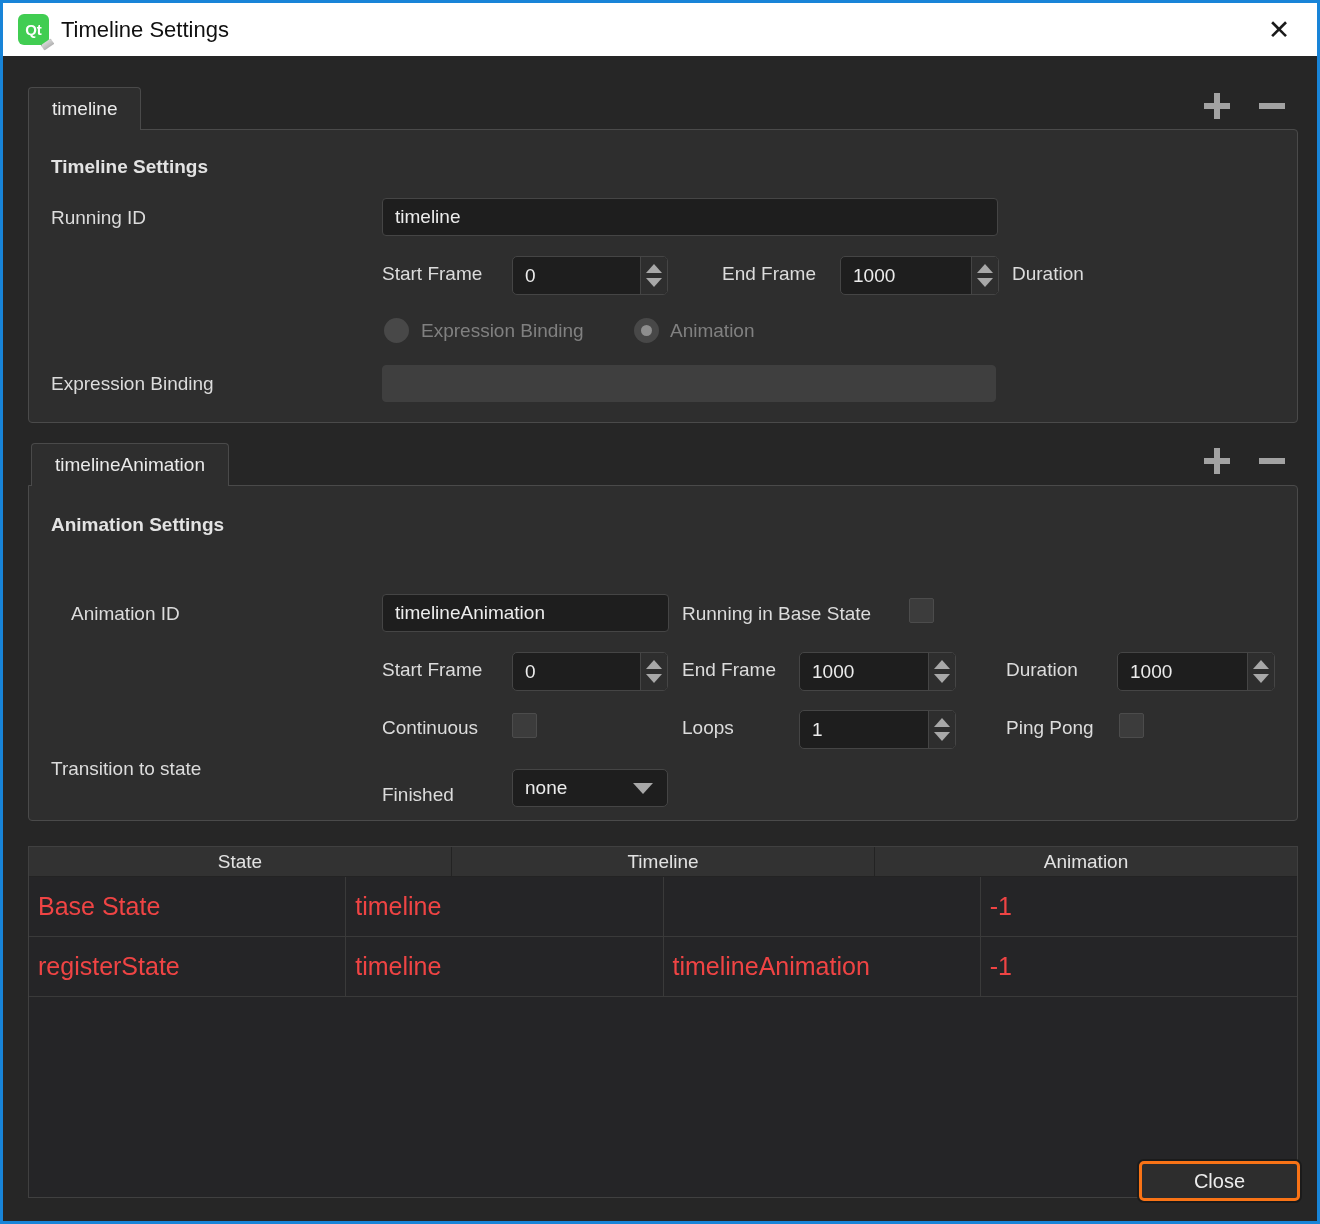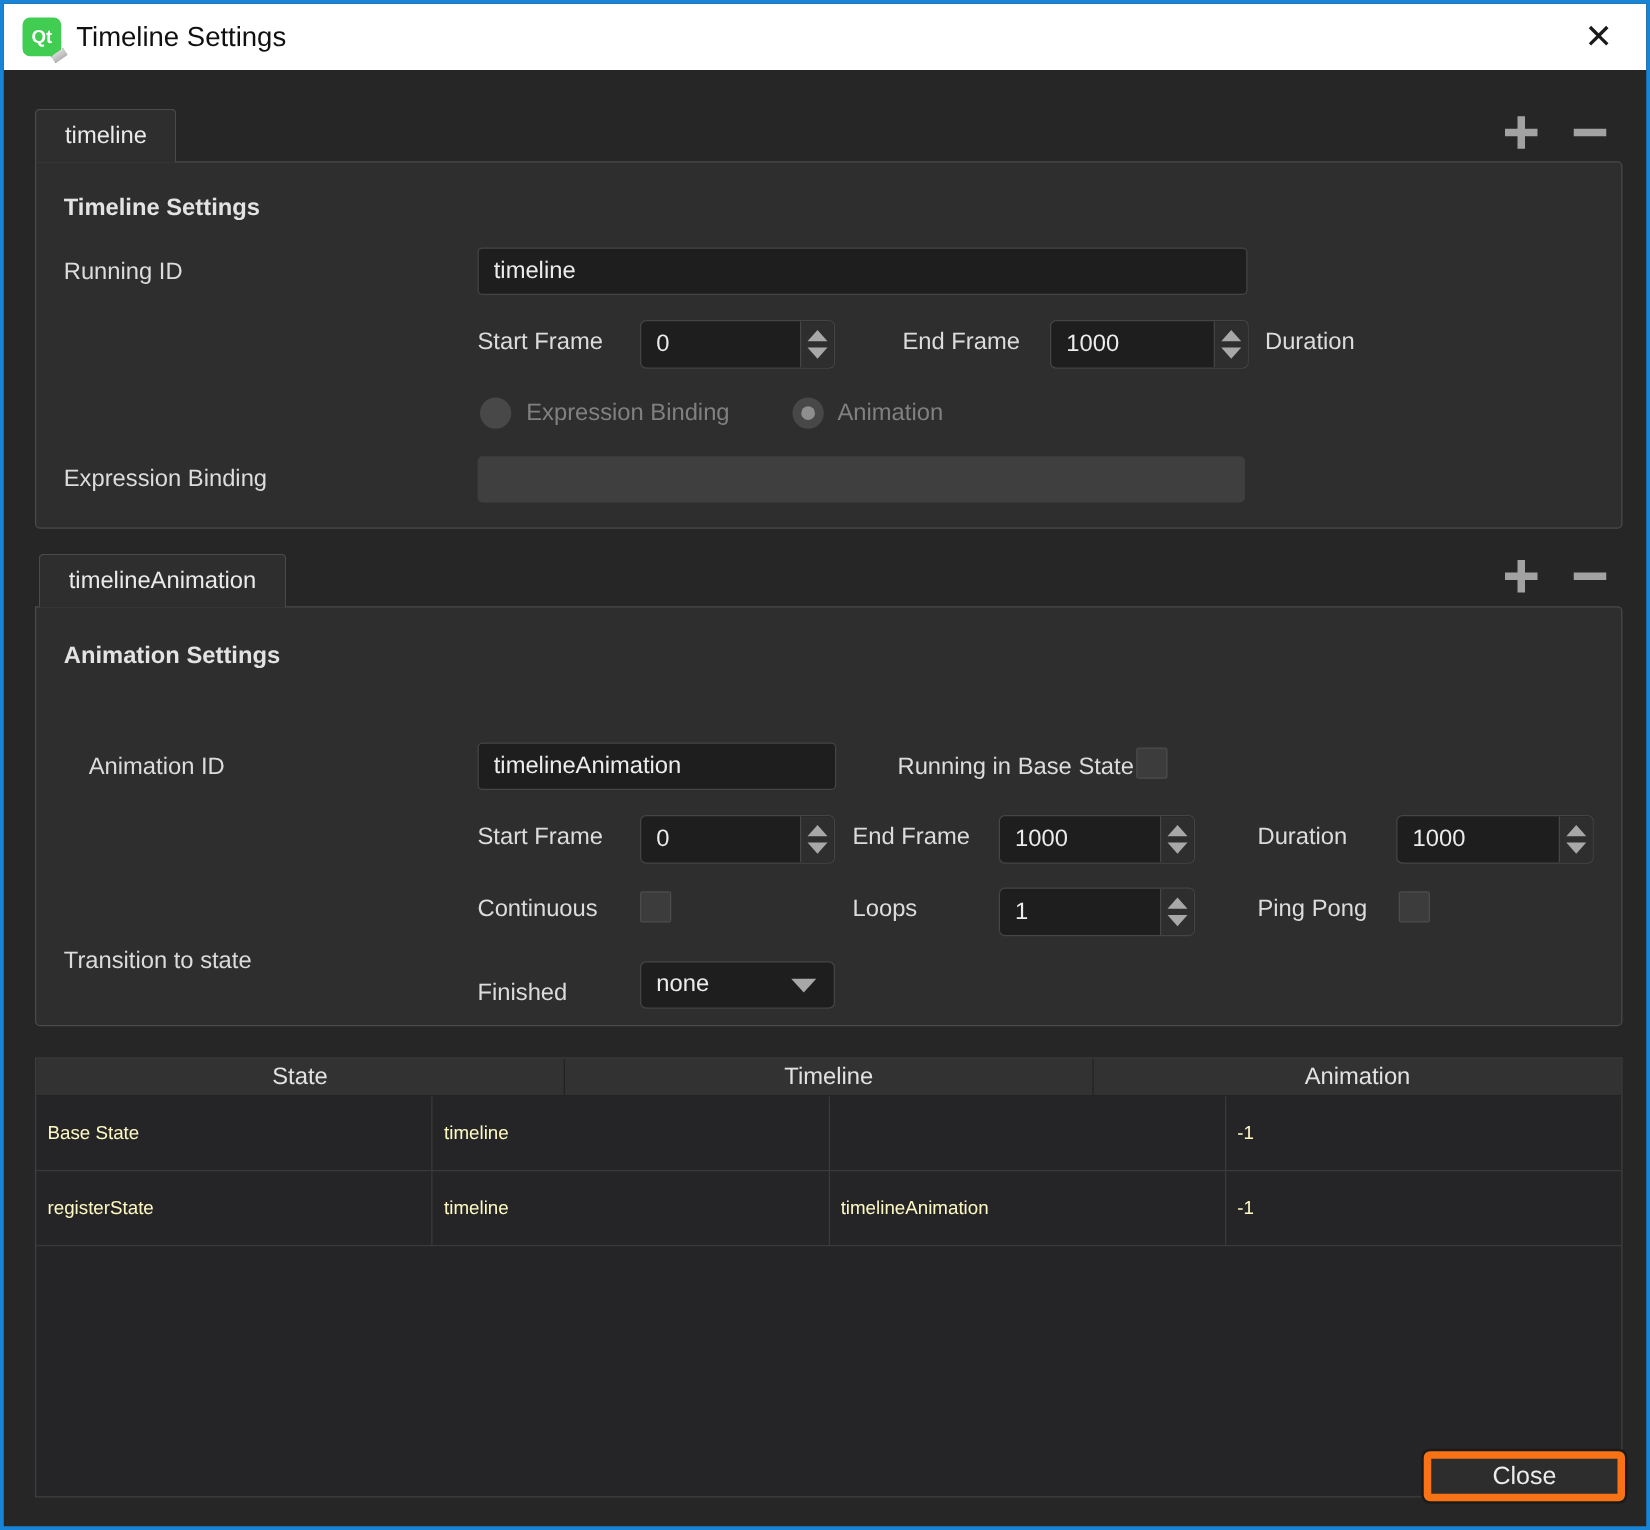--- a/index.html
+++ b/index.html
@@ -94,27 +94,27 @@
   }
   .t-header { display:flex; height:30px; background:#323232; border-bottom:1px solid #232323; }
   .t-header .hc {
     flex:1; display:flex; align-items:center; justify-content:center;
     font-size:19px; color:#e2e2e2; border-right:1px solid #232323;
   }
   .t-header .hc:last-child { border-right:none; }
   .t-row { display:flex; height:60px; border-bottom:1px solid #3a3a3a; }
   .t-row .tc {
     flex:1; display:flex; align-items:center; padding-left:9px;
-    font-size:15px; color:#fef9c3; border-right:1px solid #3a3a3a; overflow:hidden;
+    font-size:25px; color:#ef4444; border-right:1px solid #3a3a3a; overflow:hidden;
   }
   .t-row .tc:last-child { border-right:none; }
   
   .close-dialog-btn {
     position:absolute; left:1136px; top:1158px; width:161px; height:40px;
-    background:#2d2d2d; border:6px solid #f97316; border-radius:5px;
+    background:#2d2d2d; border:3px solid #f97316; border-radius:5px;
     box-shadow:0 0 0 2px #1b1b1b;
     display:flex; align-items:center; justify-content:center;
     font-size:20px; color:#ececec; cursor:default;
   }
 </style>
 </head>
 <body>
 
 <div class="window">
 
@@ -193,21 +193,21 @@
     <div class="tab-btn">
       <span class="h"></span>
     </div>
   </div>
 
   <div class="panel" style="left:25px; top:482px; width:1270px; height:336px;">
     <div class="group-heading" style="left:22px; top:28px;">Animation Settings</div>
 
     <div class="flabel" style="left:22px; top:117px;margin-left:20px;">Animation ID</div>
     <input class="text-input" style="left: 353px; top: 108px; width: 287px; height: 38px;" value="timelineAnimation">
-    <div class="flabel" style="left:689px; top:117px;">Running in Base State</div>
+    <div class="flabel" style="left:653px; top:117px;">Running in Base State</div>
     <div class="checkbox" style="left:880px; top:112px;"></div>
 
     <div class="flabel" style="left:353px; top:173px;">Start Frame</div>
     <div class="spinbox" style="left:483px; top:166px; width:156px;">
       <input value="0" style="">
       <div class="spin-btns">
         <div class="tri-up"></div>
         <div class="tri-down"></div>
       </div>
     </div>

